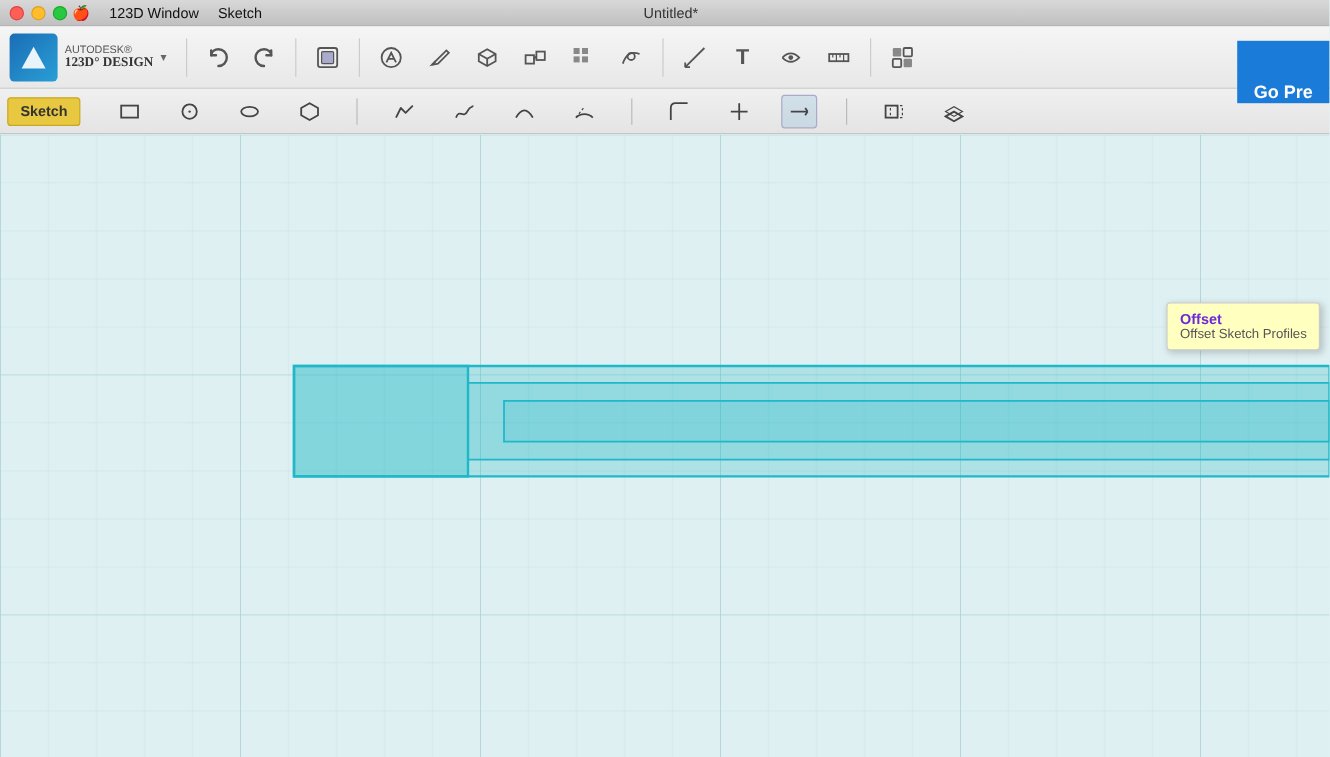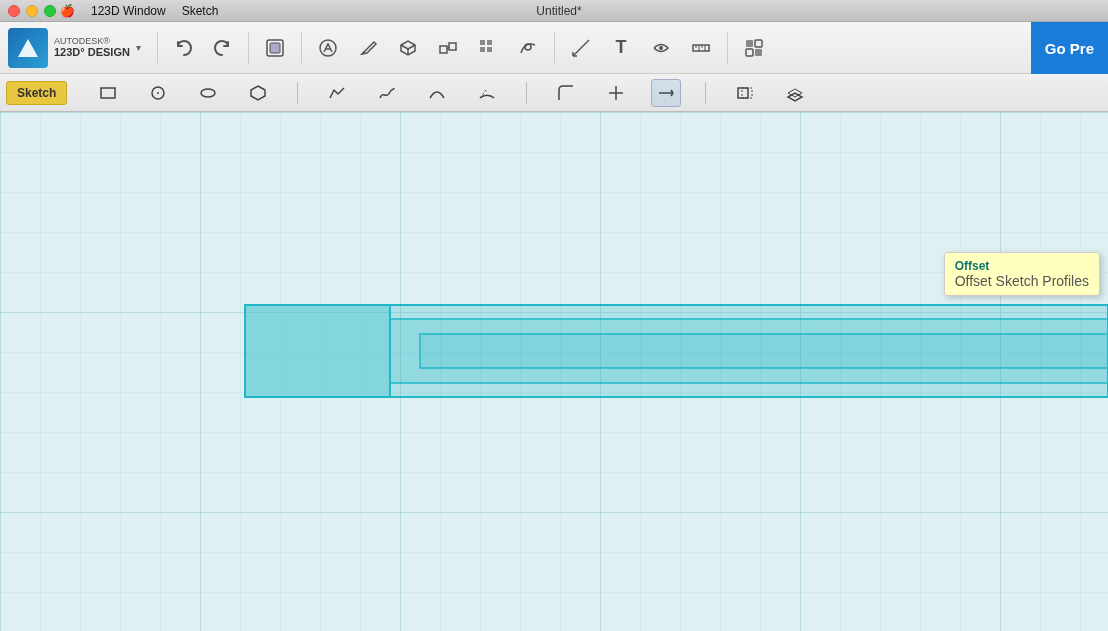--- a/index.html
+++ b/index.html
@@ -25,21 +25,21 @@
     .main-toolbar {
       width: 100%; height: 52px;
       background: linear-gradient(to bottom, #f5f5f5, #e8e8e8);
       display: flex; align-items: center;
       border-bottom: 1px solid #ccc;
       padding: 0 8px; gap: 4px;
     }
     .logo-area { display: flex; align-items: center; gap: 6px; padding-right: 8px; }
     .logo-text { display: flex; flex-direction: column; line-height: 1.2; }
     .logo-text .top { font-size: 9px; color: #555; }
-    .logo-text .bottom { font-size: 11px; font-weight: 700; color: #333; }
+    .logo-text .bottom { font-size: 11px; font-weight: 700; color: #333; font-family: Liberation Serif, serif; }
     .logo-dropdown { font-size: 10px; color: #666; cursor: pointer; }
 
     .toolbar-divider { width: 1px; height: 32px; background: #ccc; margin: 0 4px; }
 
     .toolbar-btn {
       width: 36px; height: 36px;
       display: flex; align-items: center; justify-content: center;
       border-radius: 4px; cursor: pointer; font-size: 18px; color: #555;
       background: transparent; border: none;
     }
@@ -71,22 +71,22 @@
     .sketch-divider { width: 1px; height: 22px; background: #bbb; margin: 0 4px; }
 
     
     .tooltip {
       position: absolute; right: 8px; top: 140px;
       background: #ffffc0; border: 1px solid #ccc;
       padding: 6px 10px; border-radius: 3px;
       box-shadow: 2px 2px 6px rgba(0,0,0,0.2);
       z-index: 100;
     }
-    .tooltip-title { font-size: 12px; font-weight: 700; color: #0f766e; }
-    .tooltip-desc { font-size: 14px; color: #555; }
+    .tooltip-title { font-size: 12px; font-weight: 700; color: #6d28d9; }
+    .tooltip-desc { font-size: 11px; color: #555; }
 
     
     .canvas-area {
       position: absolute; top: 112px; left: 0; right: 0; bottom: 0;
       background: #dff0f2;
       overflow: hidden;
     }
   </style>
 </head>
 <body>
@@ -222,21 +222,21 @@
 
     <button class="toolbar-btn">
       <svg width="22" height="22" viewBox="0 0 22 22">
         <rect x="3" y="3" width="7" height="7" fill="#888" rx="1"></rect>
         <rect x="12" y="3" width="7" height="7" fill="none" stroke="#555" stroke-width="1.5" rx="1"></rect>
         <rect x="3" y="12" width="7" height="7" fill="none" stroke="#555" stroke-width="1.5" rx="1"></rect>
         <rect x="12" y="12" width="7" height="7" fill="#888" rx="1"></rect>
       </svg>
     </button>
 
-    <div style="position:absolute;right:0;top:0;height:52px;background:#1a7cd8;display:flex;align-items:center;padding:0 14px;cursor:pointer;">
+    <div style="position:absolute;right:0;top:12px;height:52px;background:#1a7cd8;display:flex;align-items:flex-end;padding:0 14px;cursor:pointer;">
       <span style="color:white;font-size:15px;font-weight:700;">Go Pre</span>
     </div>
   </div>
 </div>
 
 <div class="sketch-toolbar">
   <button class="sketch-btn">Sketch</button>
 
   <button class="sketch-tool-btn">
     <svg width="18" height="18" viewBox="0 0 18 18">

